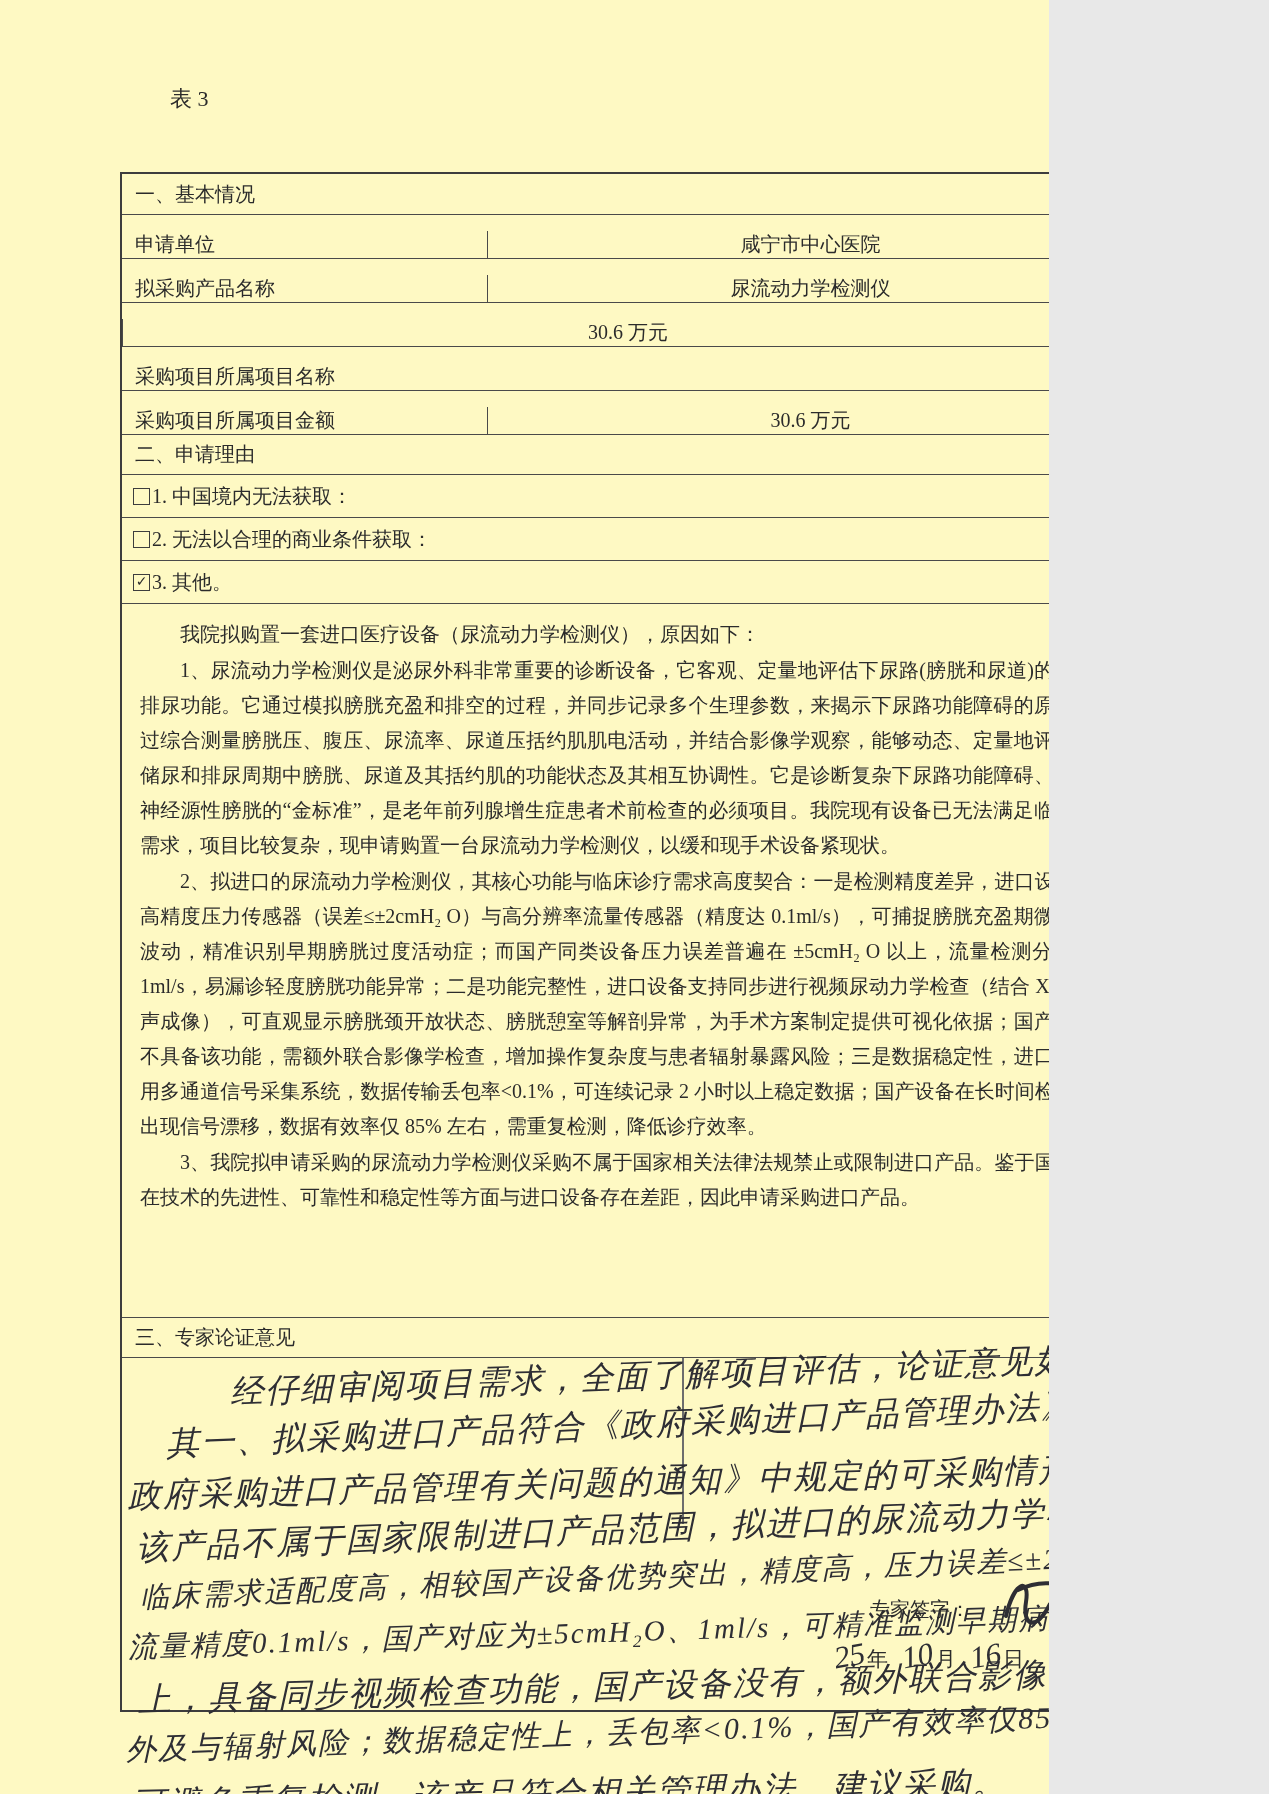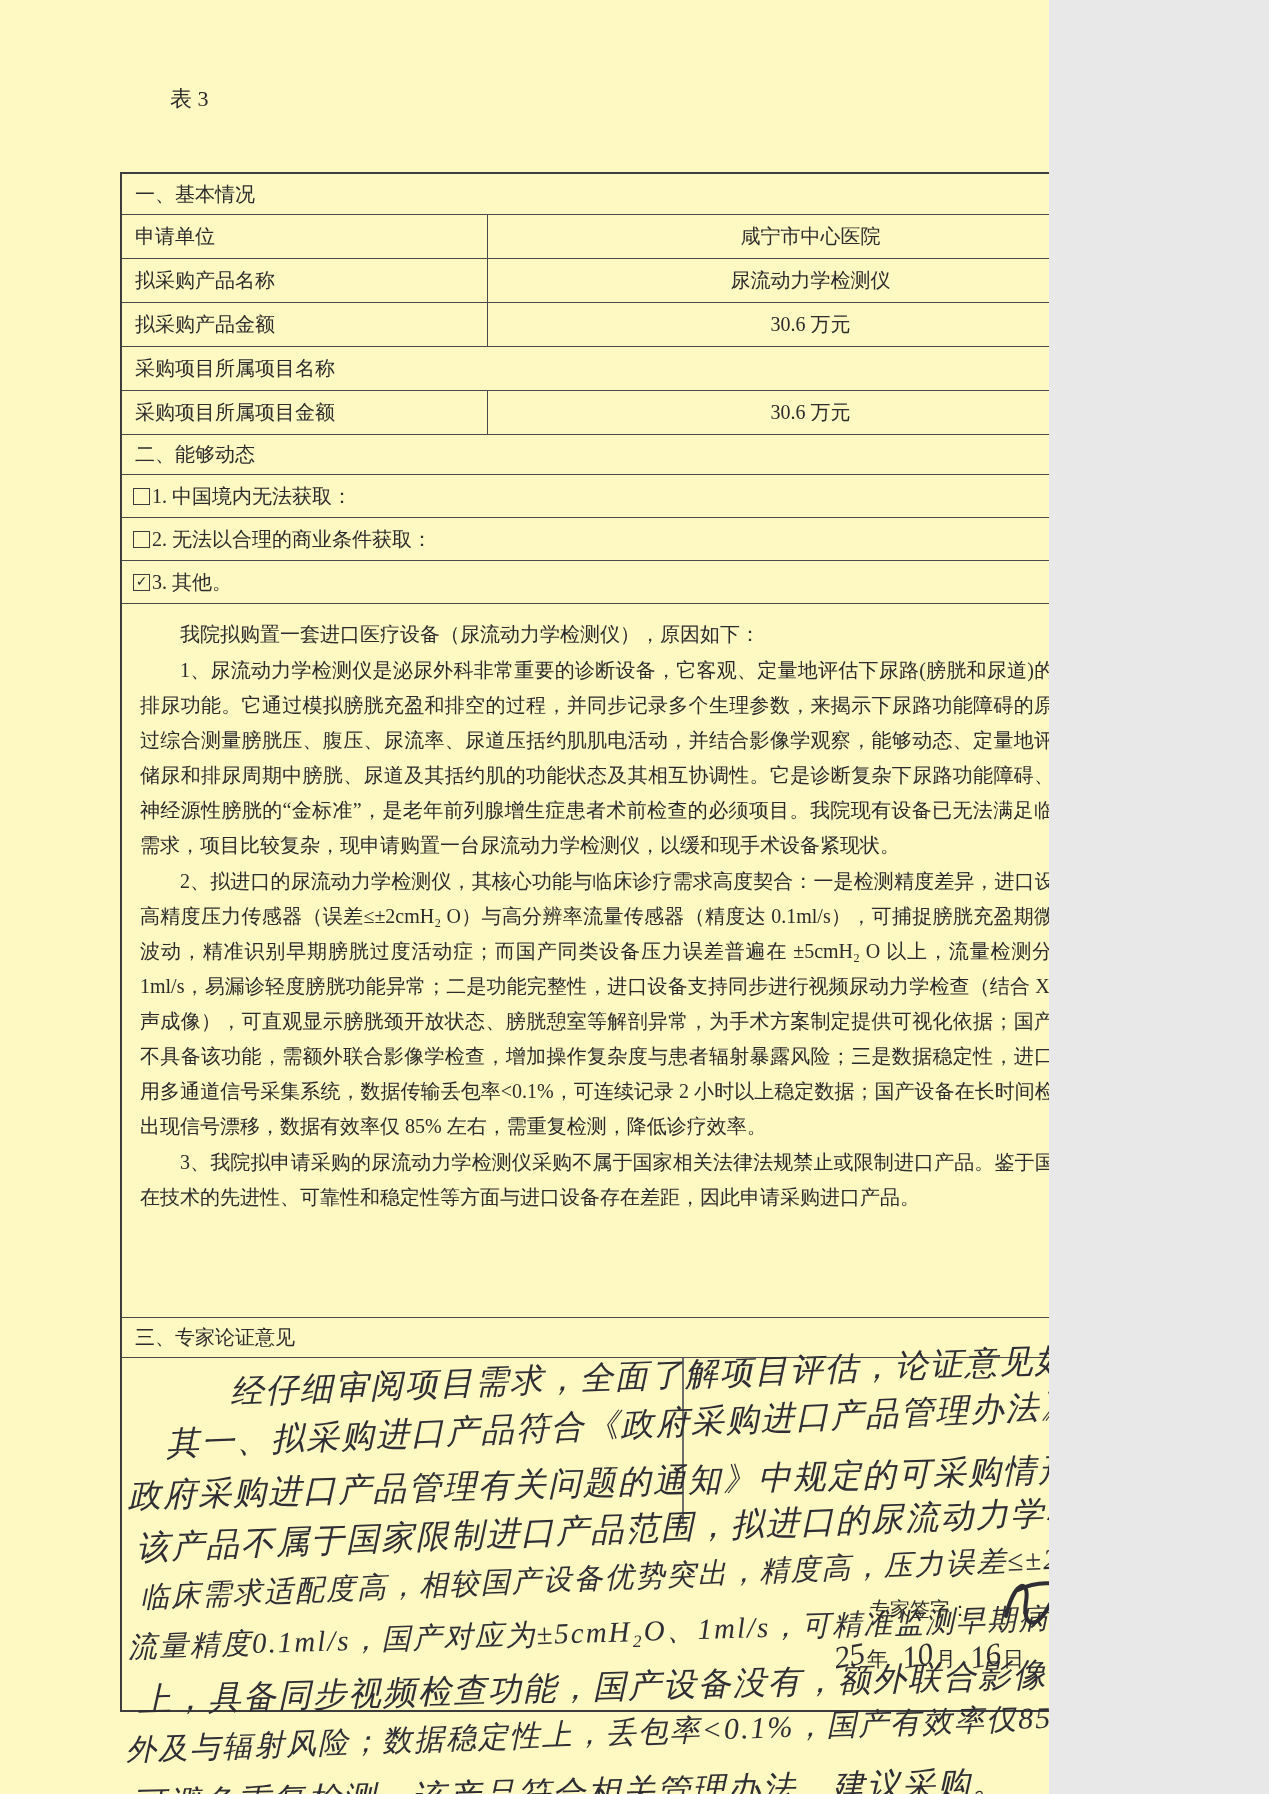--- a/index.html
+++ b/index.html
@@ -30,21 +30,21 @@
     letter-spacing: 3px;
   }
   .form-table {
     position: absolute;
     left: 120px;
     top: 172px;
     width: 1015px;
     border: 2.5px solid #3d3d3d;
     box-sizing: border-box;
   }
-  .row { border-top: 1.5px solid #4a4a4a; box-sizing: border-box; }
+  .row { border-top: 1.5px solid #4a4a4a; box-sizing: border-box; align-items: flex-end; }
   .row:first-child { border-top: none; align-items: center; }
   .section-header {
     height: 40px;
     display: flex;
     align-items: center;
     padding-left: 13px;
     font-size: 20px;
   }
   .info-row { display: flex; height: 44px; }
   .info-row .label-cell {
@@ -160,33 +160,32 @@
 
     <div class="row info-row">
       <div class="label-cell">申请单位</div>
       <div class="value-cell">咸宁市中心医院</div>
     </div>
     <div class="row info-row">
       <div class="label-cell">拟采购产品名称</div>
       <div class="value-cell">尿流动力学检测仪</div>
     </div>
     <div class="row info-row">
-      <div class="label-cell">拟采购产品金额</div>
       <div class="value-cell">30.6 万元</div>
     </div>
     <div class="row info-row">
       <div class="label-cell">采购项目所属项目名称</div>
     </div>
     <div class="row info-row">
       <div class="label-cell">采购项目所属项目金额</div>
       <div class="value-cell">30.6 万元</div>
     </div>
 
     <div class="row section-header">
-      <span>二、能够动态</span>
+      <span>二、申请理由</span>
     </div>
 
     <div class="row option-row">
       <span class="checkbox">
           <span></span>
         </span>
       <span class="option-text">1. 中国境内无法获取：</span>
     </div>
     <div class="row option-row">
       <span class="checkbox">

